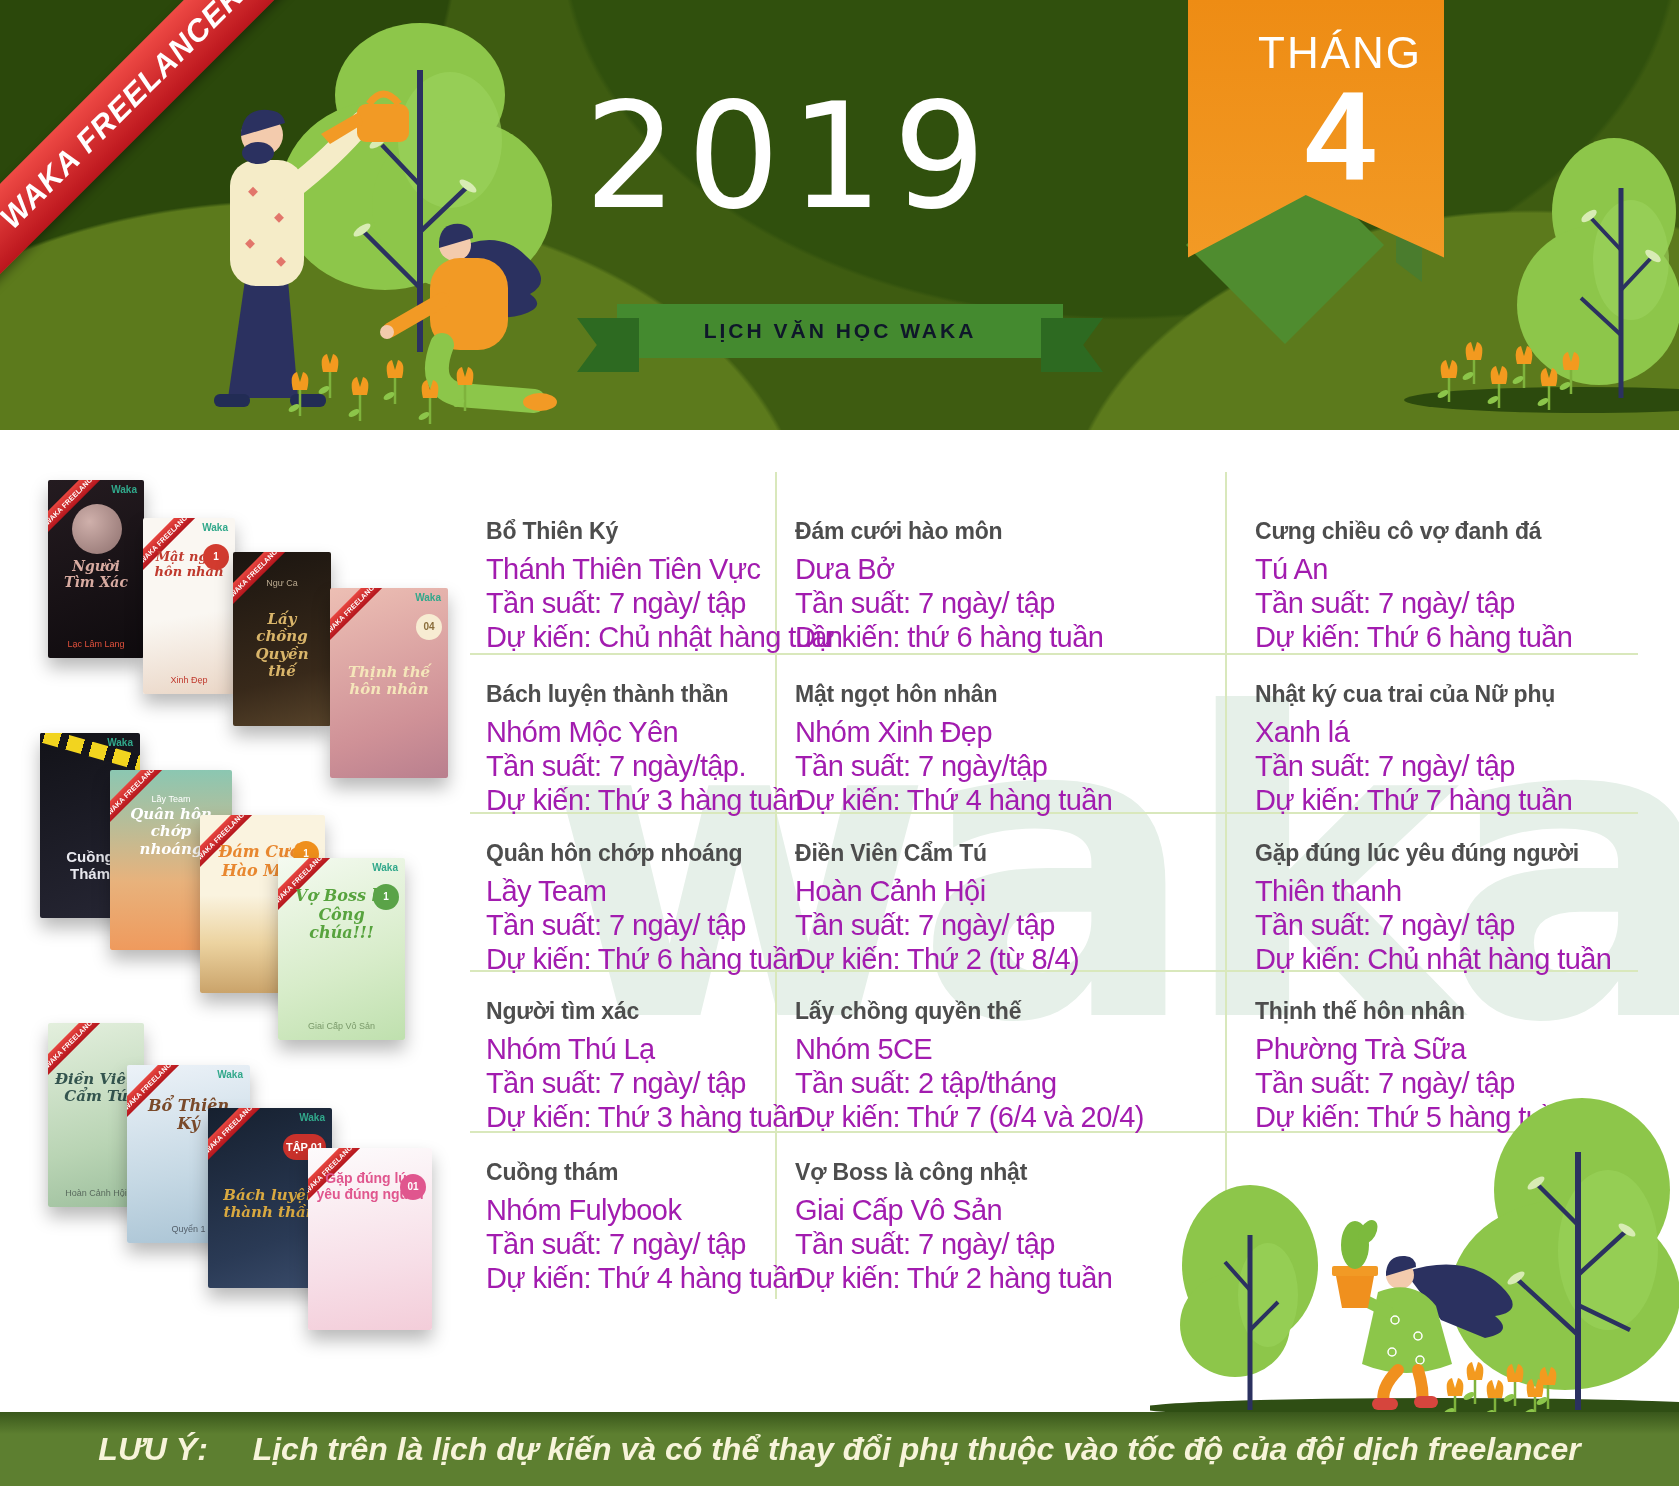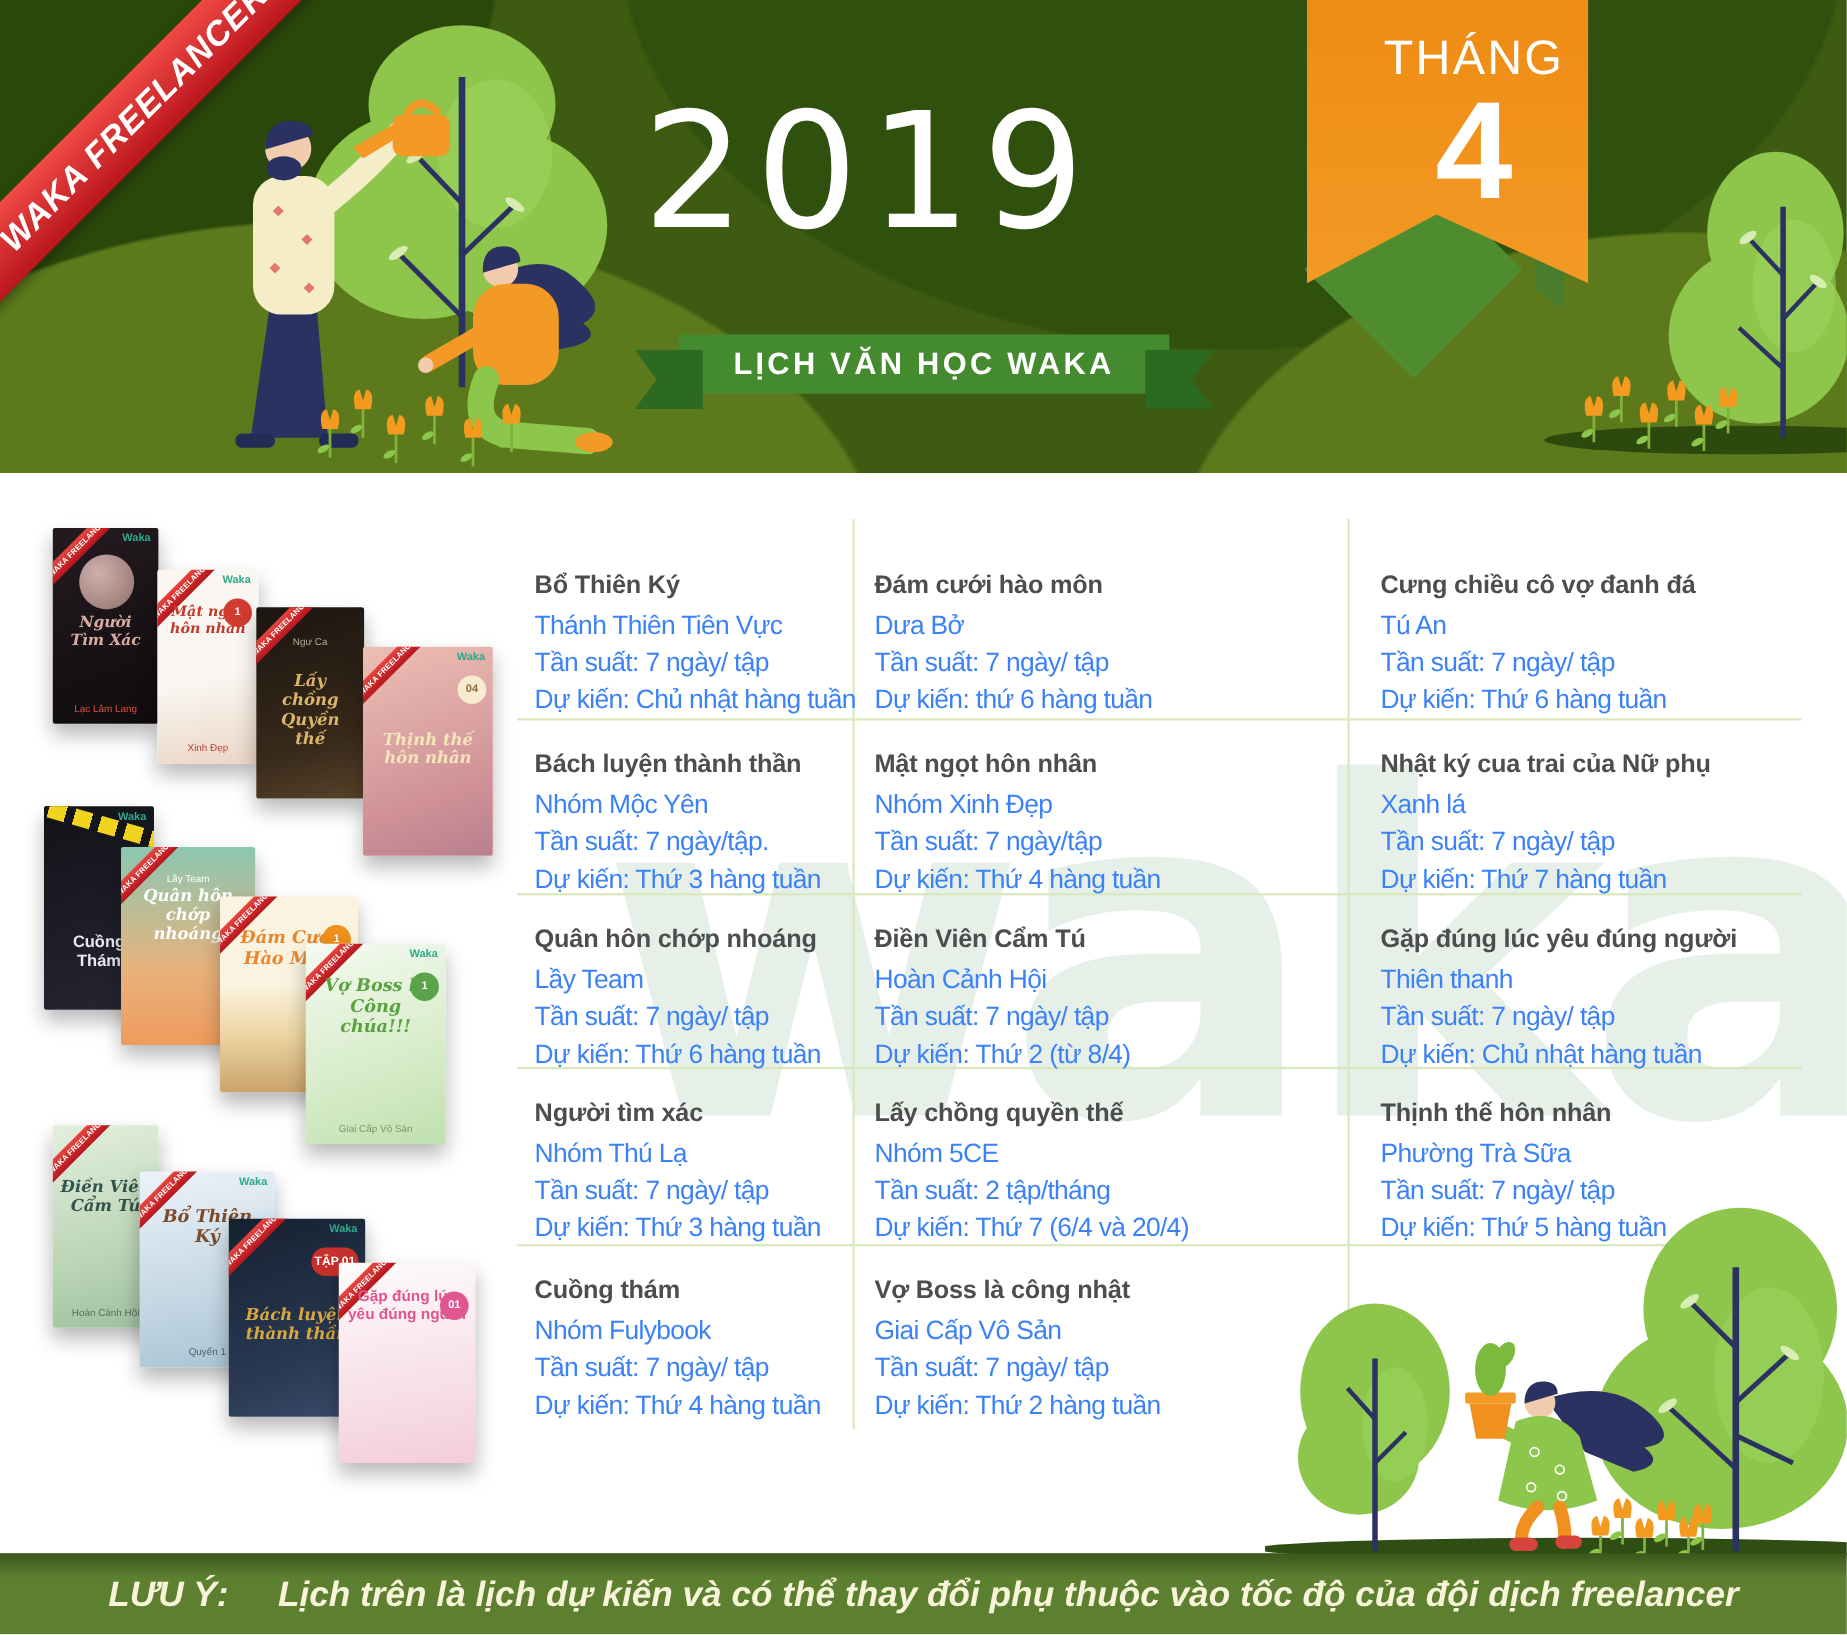--- a/index.html
+++ b/index.html
@@ -16,21 +16,21 @@
   .corner-ribbon{position:absolute;left:-118px;top:75px;width:480px;height:64px;
     transform:rotate(-45deg);background:linear-gradient(180deg,#ef4a45,#bb161d);
     box-shadow:0 4px 10px rgba(0,0,0,.35);text-align:center;line-height:64px;
     color:#fff;font-weight:bold;font-style:italic;font-size:31px;letter-spacing:1px;z-index:5;}
   .title-block{position:absolute;left:428px;top:80px;width:724px;text-align:center;z-index:4;}
   .main-title{font-size:79px;font-weight:bold;color:#f7c31f;letter-spacing:2px;
     text-shadow:5px 7px 0 rgba(22,42,5,.55);}
   .year{font-size:146px;color:#ffffff;font-weight:normal;letter-spacing:10px;line-height:1.05;
     font-family:"DejaVu Sans",sans-serif;}
   .sub-ribbon{position:absolute;left:617px;top:304px;width:446px;height:54px;background:#448a2f;
-    text-align:center;line-height:54px;color:#ffffff;font-weight:bold;font-size:28px;
+    text-align:center;line-height:54px;color:#0f172a;font-weight:bold;font-size:21px;
     letter-spacing:3px;z-index:4;}
   .sub-ribbon::before{content:"";position:absolute;left:-40px;top:14px;width:62px;height:54px;
     background:#2d6a21;z-index:-1;clip-path:polygon(0 0,100% 0,100% 100%,0 100%,32% 50%);}
   .sub-ribbon::after{content:"";position:absolute;right:-40px;top:14px;width:62px;height:54px;
     background:#2d6a21;z-index:-1;clip-path:polygon(0 0,100% 0,68% 50%,100% 100%,0 100%);}
   .badge-back{position:absolute;left:1215px;top:175px;width:140px;height:140px;
     transform:rotate(45deg);background:#4f8c2f;z-index:1;}
   .badge-side{position:absolute;left:1396px;top:0;width:26px;height:282px;background:#4a7c2d;
     clip-path:polygon(0 0,100% 0,100% 100%,0 93%);z-index:2;}
   .month-badge{position:absolute;left:1188px;top:0;width:208px;height:260px;
@@ -47,21 +47,21 @@
   
   .grid{position:absolute;left:470px;top:472px;width:1168px;z-index:1;display:grid;
     grid-template-columns:307px 450px 411px;grid-template-rows:183px 159px 158px 161px 166px;}
   .cell{border-right:2px solid #d9e8bc;border-bottom:2px solid #d9e8bc;
     padding:26px 8px 0 16px;box-sizing:border-box;}
   .grid>div:nth-child(3n){border-right:none;padding-left:28px;}
   .grid>div:nth-child(3n+2){padding-left:18px;}
   .grid>div:nth-child(-n+3){padding-top:46px;}
   .grid>div:nth-child(n+13){border-bottom:none;}
   .cell h3{margin:0 0 7px;font-size:23px;color:#4d4d4d;letter-spacing:-.2px;white-space:nowrap;}
-  .cell p{margin:0;font-size:24px;line-height:34px;color:#3b82f6;letter-spacing:-.6px;white-space:nowrap;}
+  .cell p{margin:0;font-size:29px;line-height:34px;color:#a21caf;letter-spacing:-.6px;white-space:nowrap;}
   
   .cover{position:absolute;overflow:hidden;border-radius:2px;z-index:2;
     box-shadow:0 10px 18px rgba(0,0,0,.28);}
   .cov-ribbon{position:absolute;top:10px;left:-32px;width:112px;height:15px;transform:rotate(-45deg);
     background:linear-gradient(180deg,#e7453f,#b5161d);color:#fff;font-size:7px;font-weight:bold;
     text-align:center;line-height:15px;letter-spacing:.2px;}
   .cov-waka{position:absolute;top:4px;right:7px;font-size:10px;font-weight:bold;color:#31a88b;}
   .cov-title{position:absolute;left:7px;right:7px;top:34%;text-align:center;line-height:1.15;
     font-weight:bold;font-family:"DejaVu Serif","Liberation Serif",serif;font-style:italic;}
   .cov-author{position:absolute;left:6px;right:6px;bottom:9px;text-align:center;font-size:9px;}

